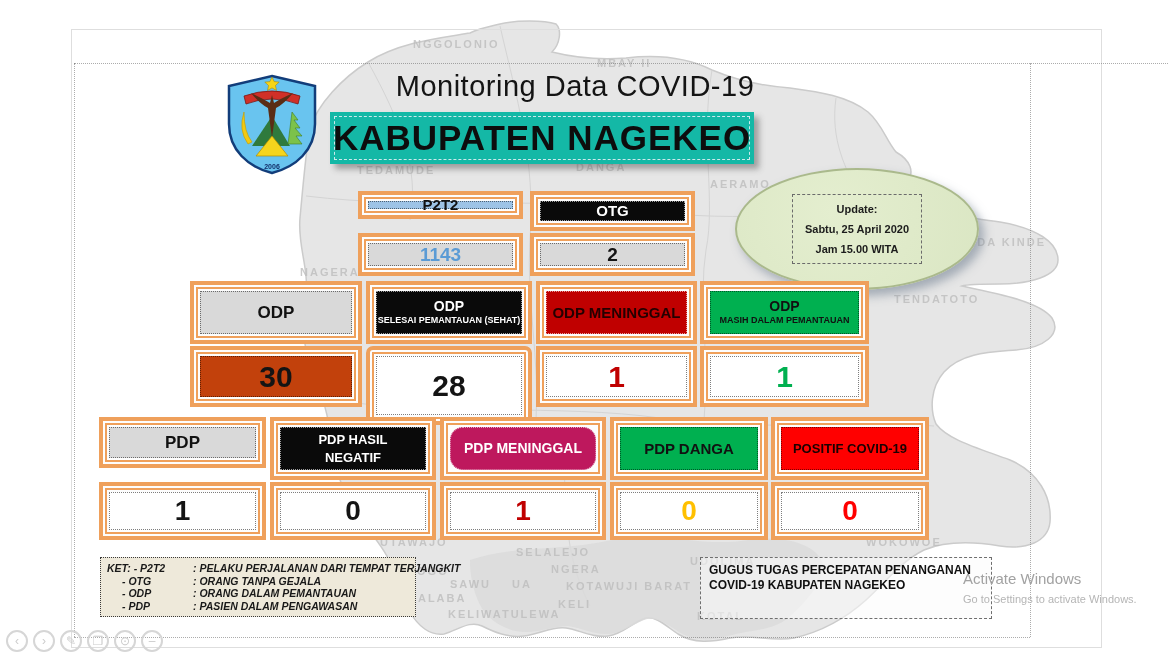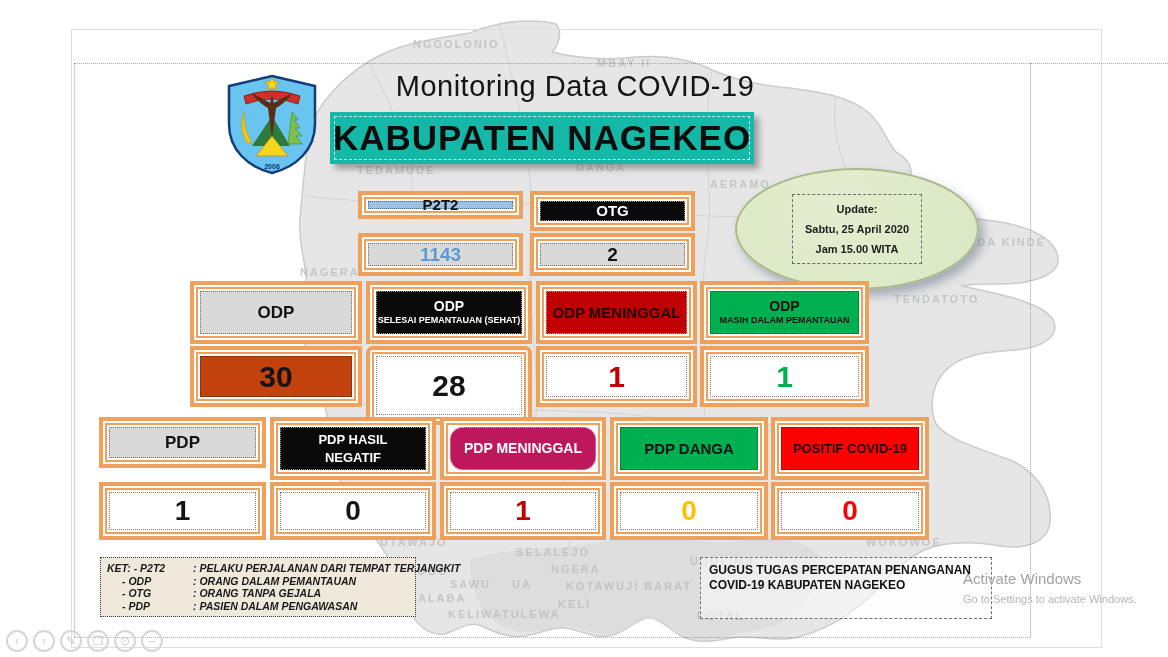--- a/index.html
+++ b/index.html
@@ -290,26 +290,26 @@
       </div>
     </div>
 
   <div id="legend">
     <div id="legend-rows">
         <div class="lg-row">
           <span class="lg-term">KET: - P2T2</span>
           <span class="lg-def">: PELAKU PERJALANAN DARI TEMPAT TERJANGKIT</span>
         </div>
         <div class="lg-row indent">
+          <span class="lg-term">- OTG</span>
+          <span class="lg-def">: ORANG TANPA GEJALA</span>
+        </div>
+        <div class="lg-row indent">
           <span class="lg-term">- ODP</span>
           <span class="lg-def">: ORANG DALAM PEMANTAUAN</span>
-        </div>
-        <div class="lg-row indent">
-          <span class="lg-term">- OTG</span>
-          <span class="lg-def">: ORANG TANPA GEJALA</span>
         </div>
         <div class="lg-row indent">
           <span class="lg-term">- PDP</span>
           <span class="lg-def">: PASIEN DALAM PENGAWASAN</span>
         </div>
       </div>
   </div>
 
   <div id="footer-box">
     <div class="fl">GUGUS TUGAS PERCEPATAN PENANGANAN</div>

